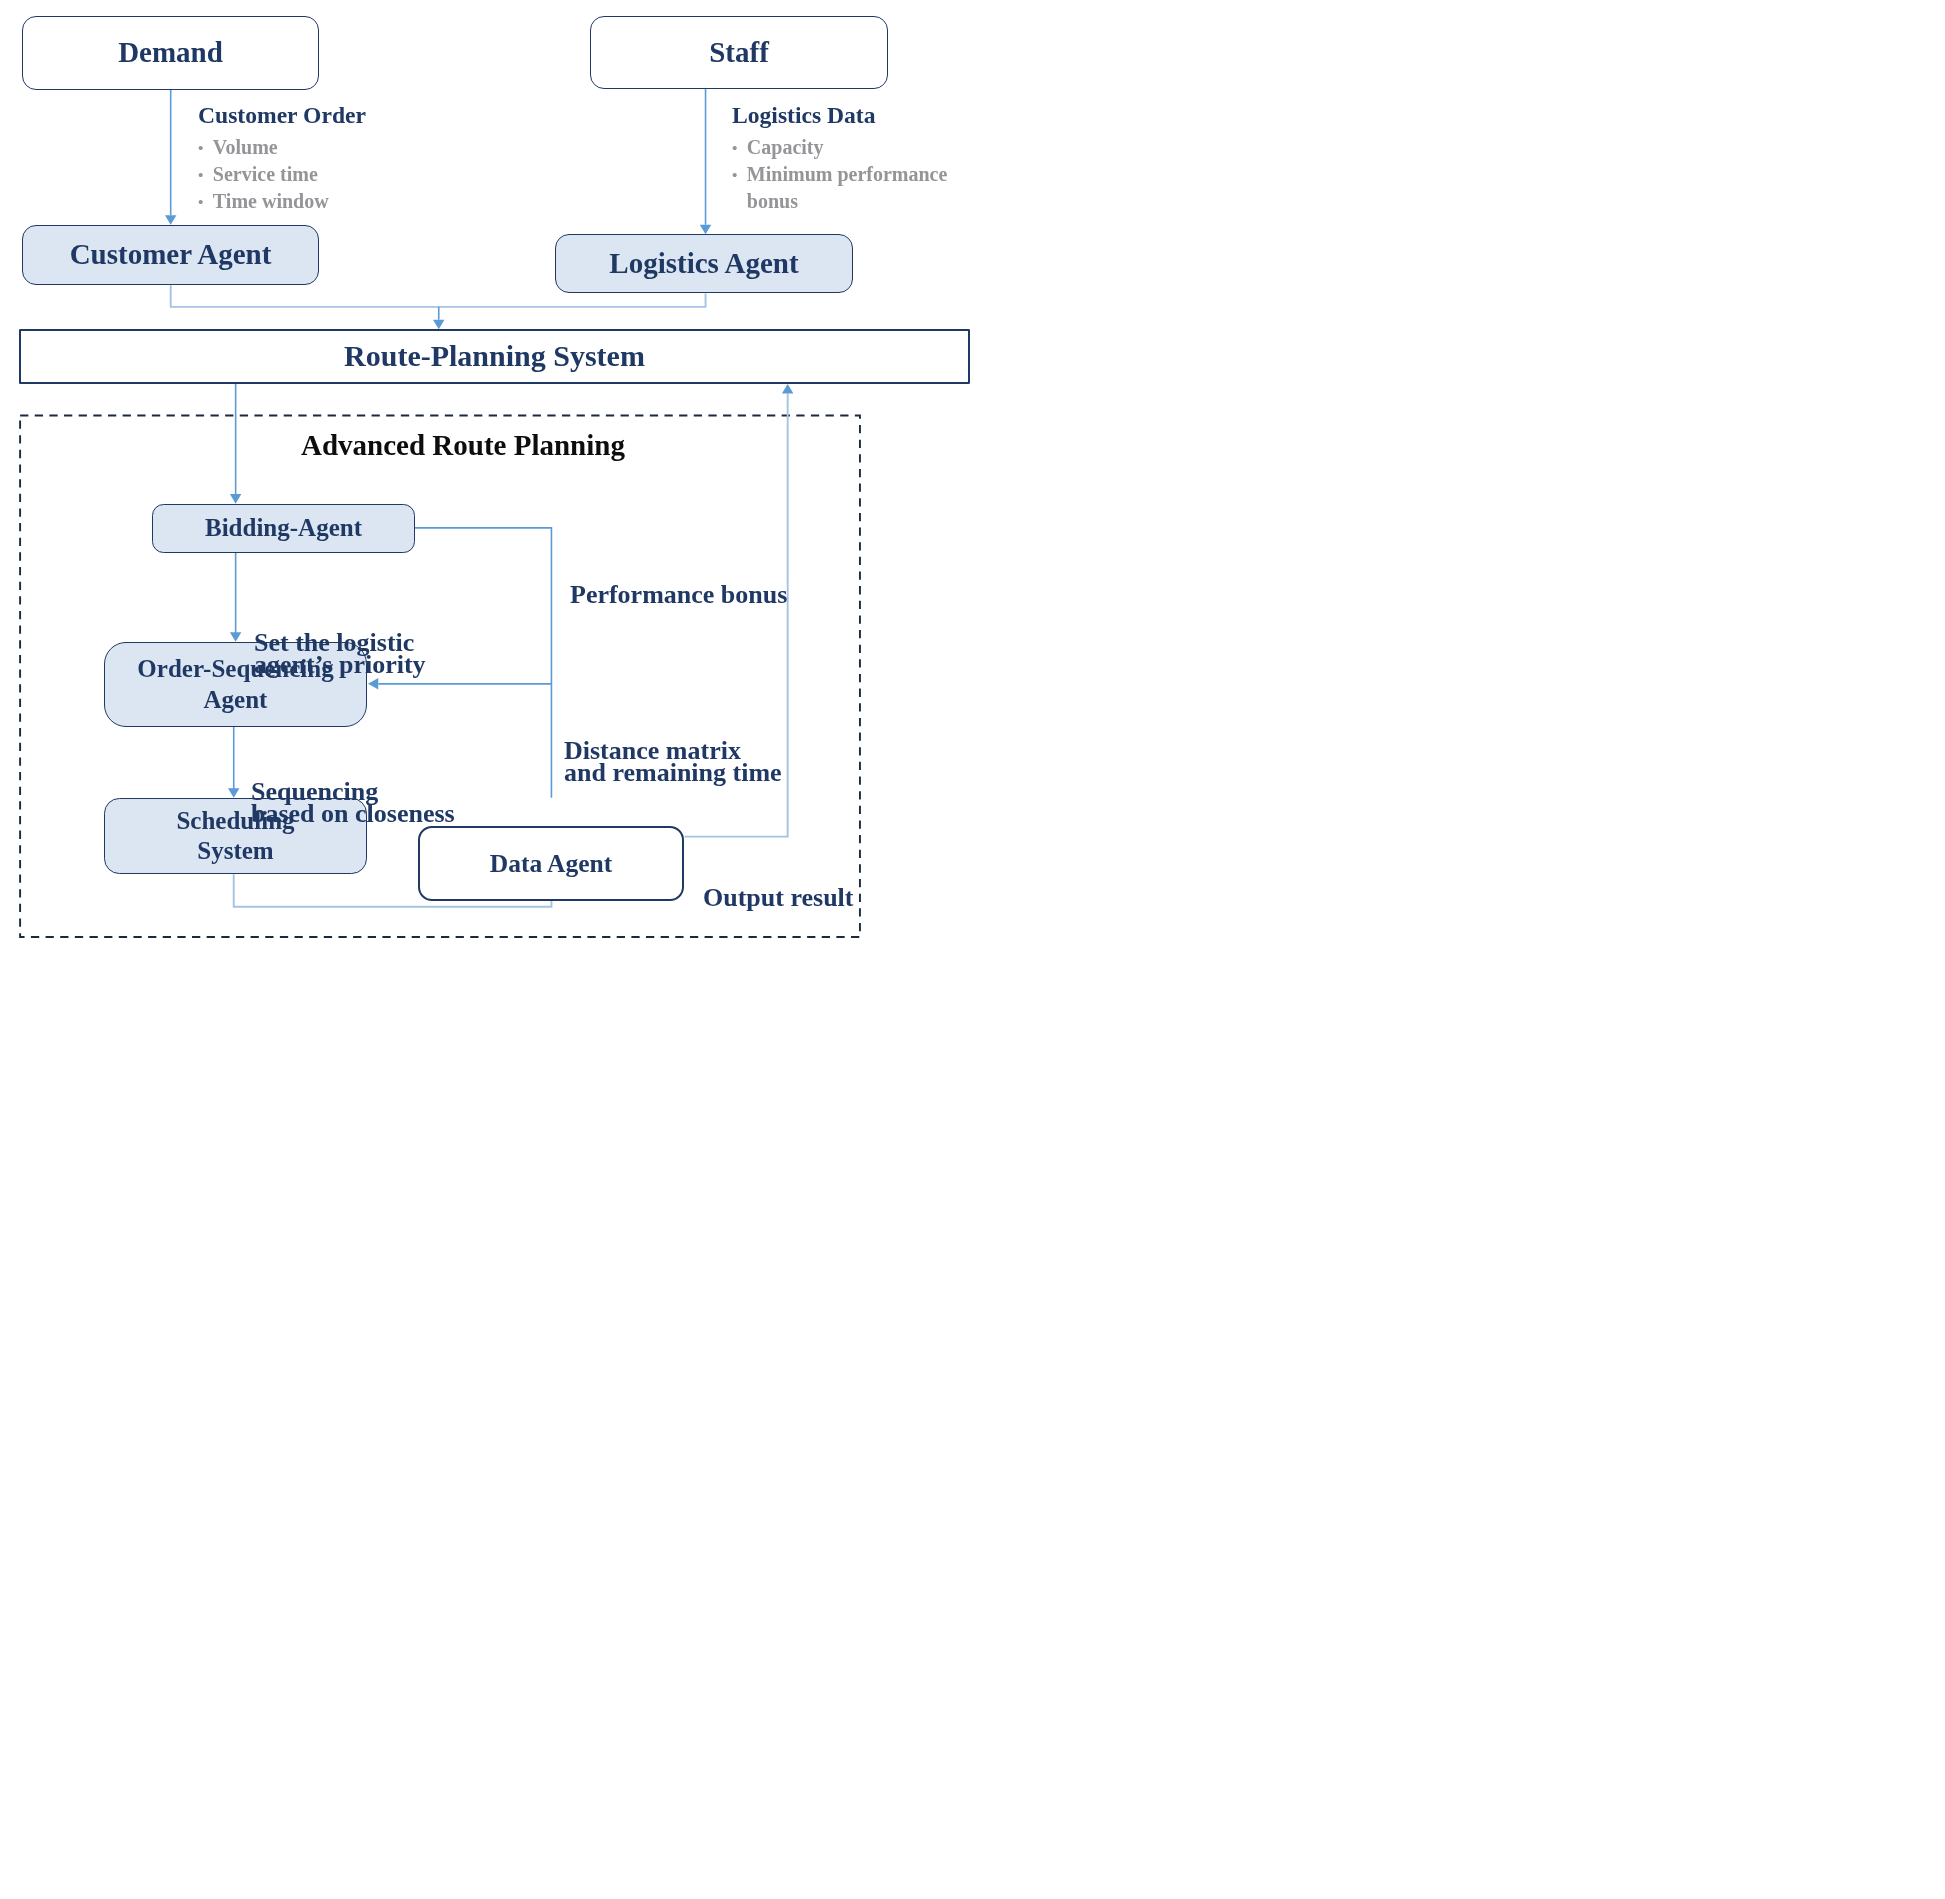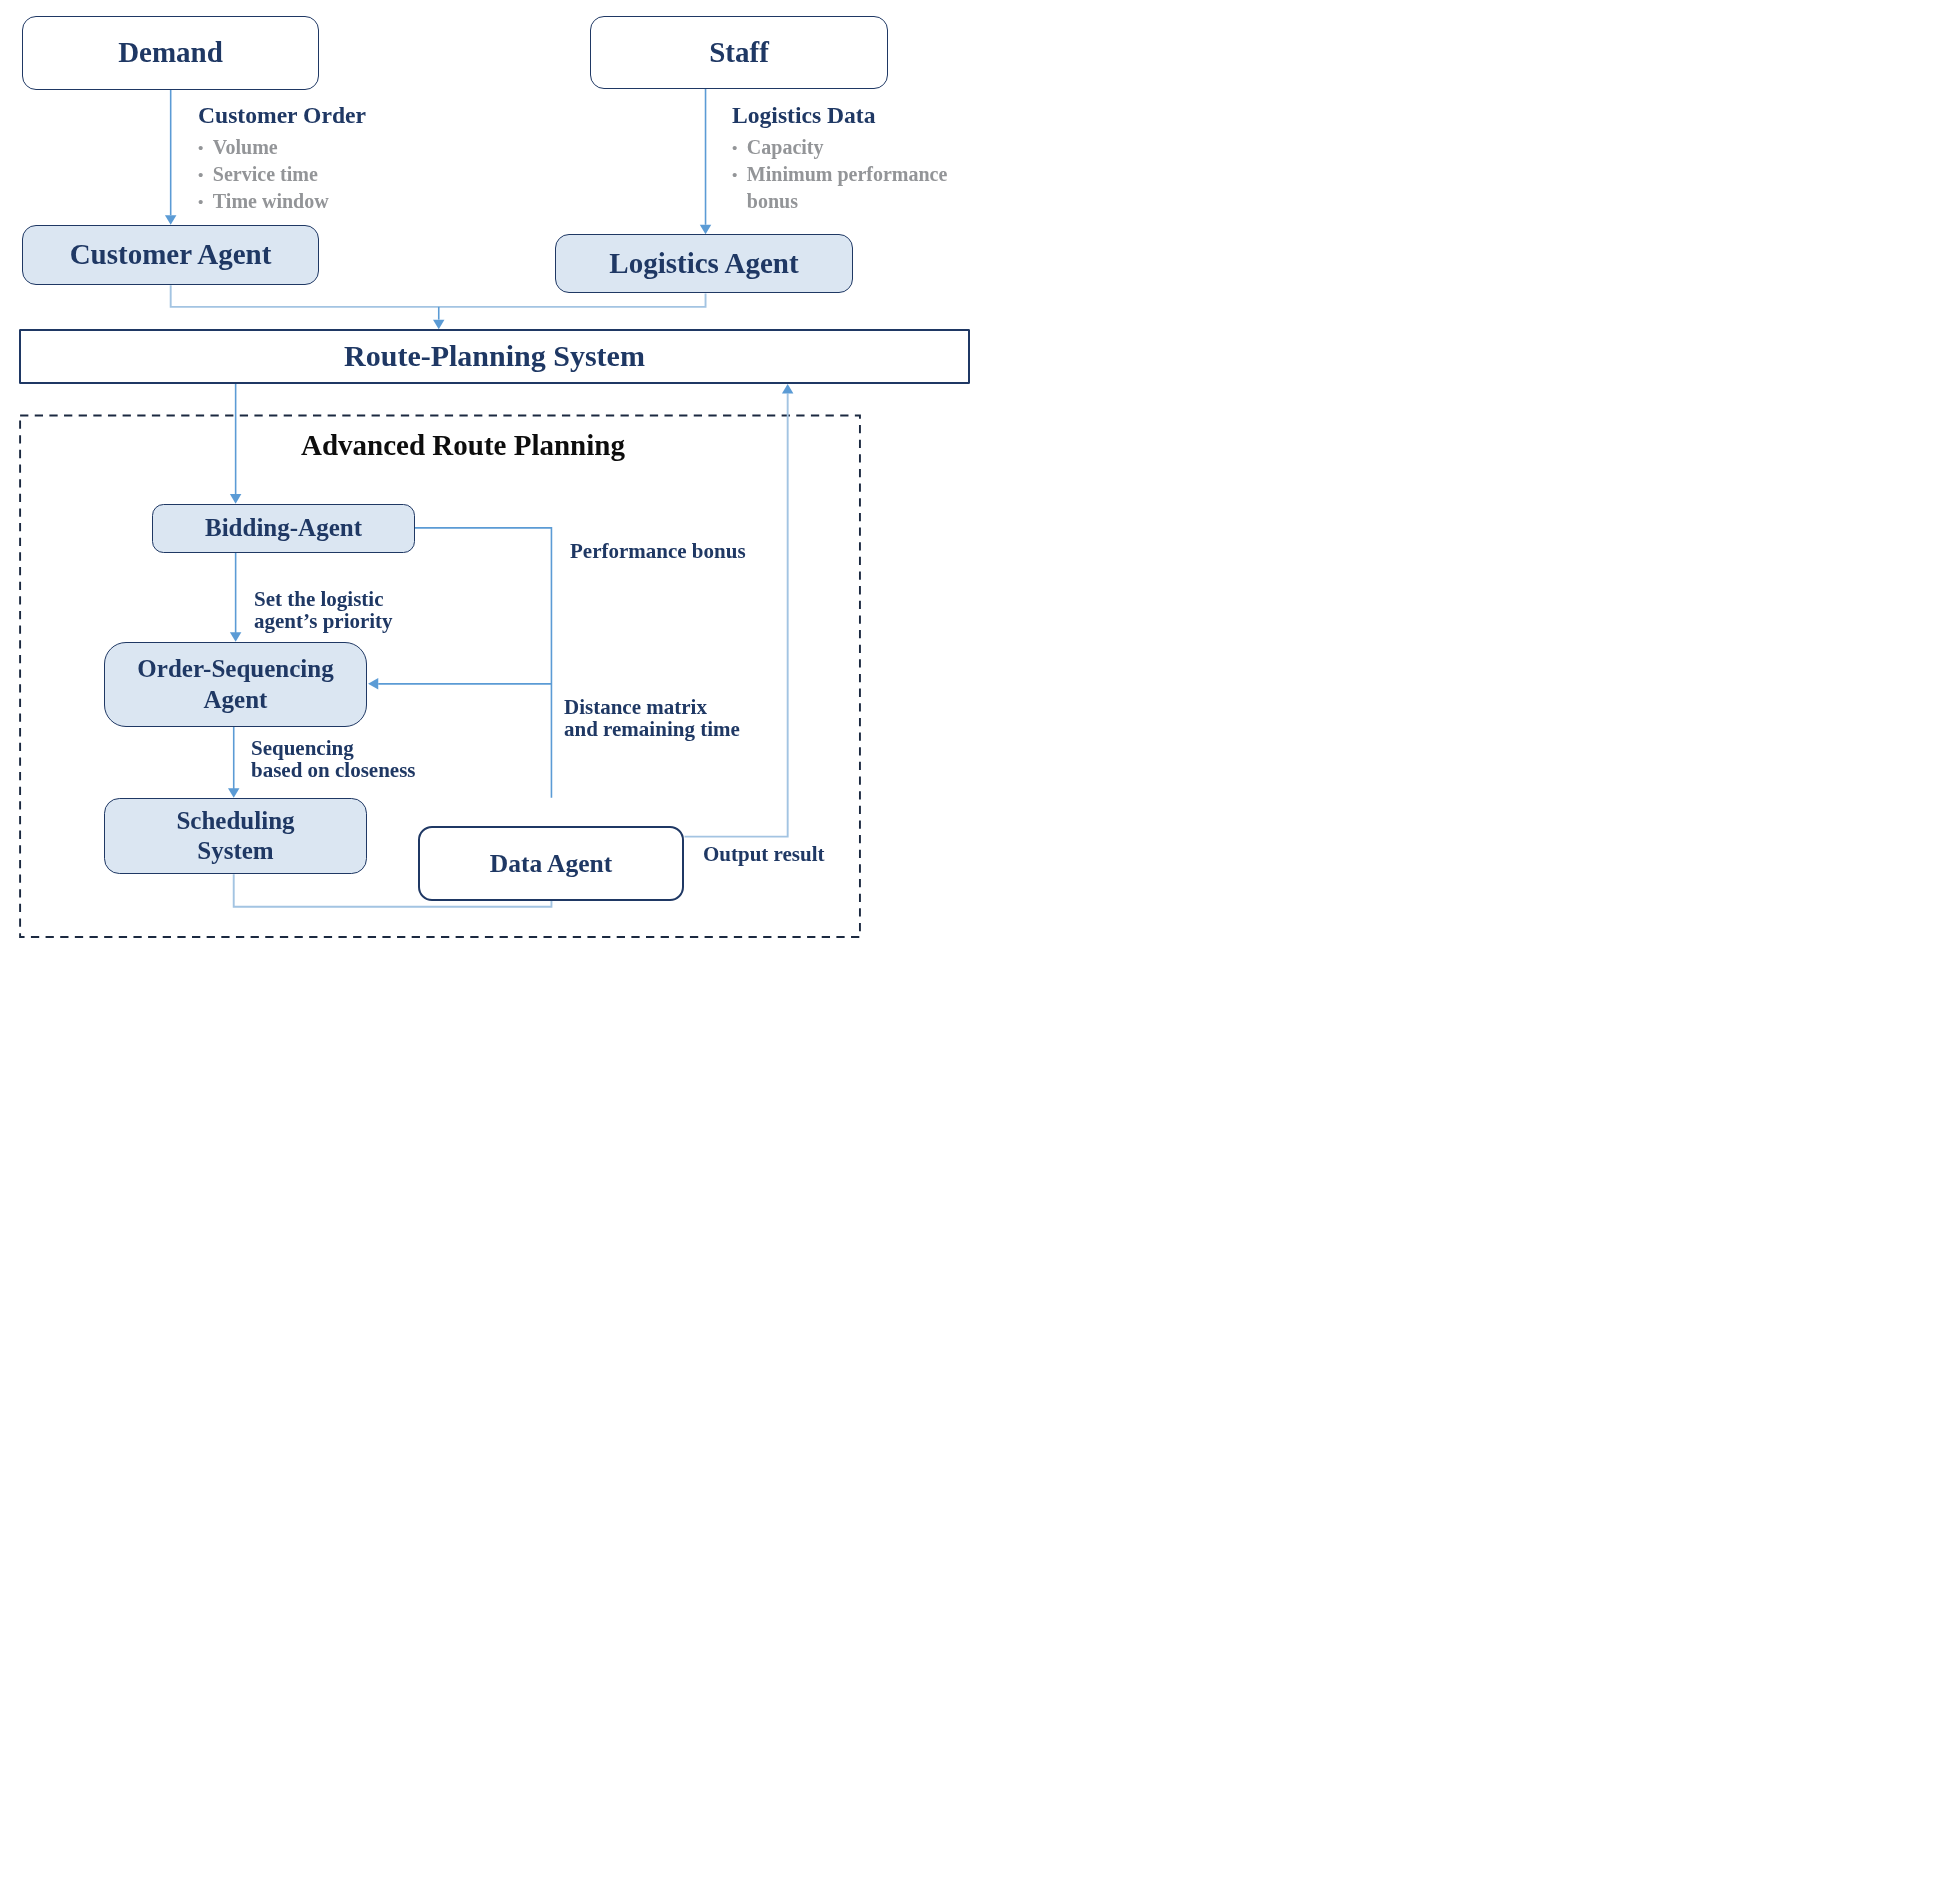--- a/index.html
+++ b/index.html
@@ -61,22 +61,23 @@
   #ann-logistics-data .bullet-text{max-width:224px;}
 
   .section-title{
     position:absolute;z-index:3;
     left:234px;top:429px;width:458px;
     text-align:center;
     font-size:29px;color:var(--title-text);
   }
   .edge-label{
     position:absolute;z-index:3;
-    font-size:21px;line-height:22px;color:var(--node-text);
+    font-size:26px;line-height:22px;color:var(--node-text);
     white-space:pre-line;
+    margin-top:44px;
   }
   #lbl-performance-bonus{left:570px; top:540px;}
   #lbl-set-priority     {left:254px; top:588px;}
   #lbl-distance-matrix  {left:564px; top:696px;}
   #lbl-sequencing       {left:251px; top:737px;}
   #lbl-output-result    {left:703px;top:843px;}
 </style>
 </head>
 <body>
 

